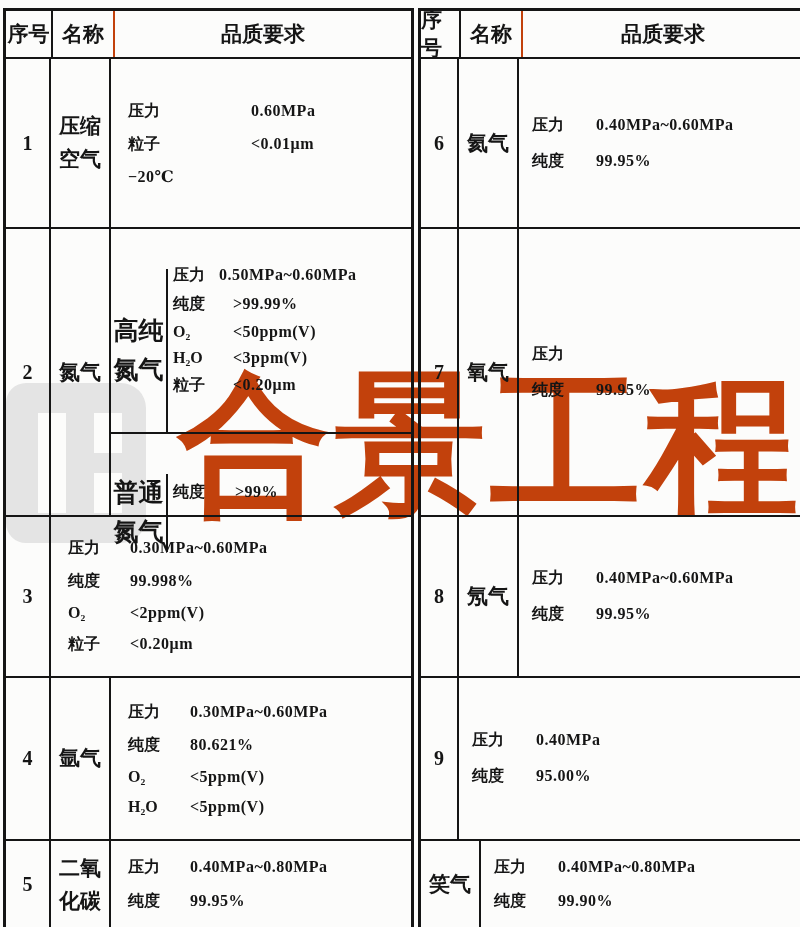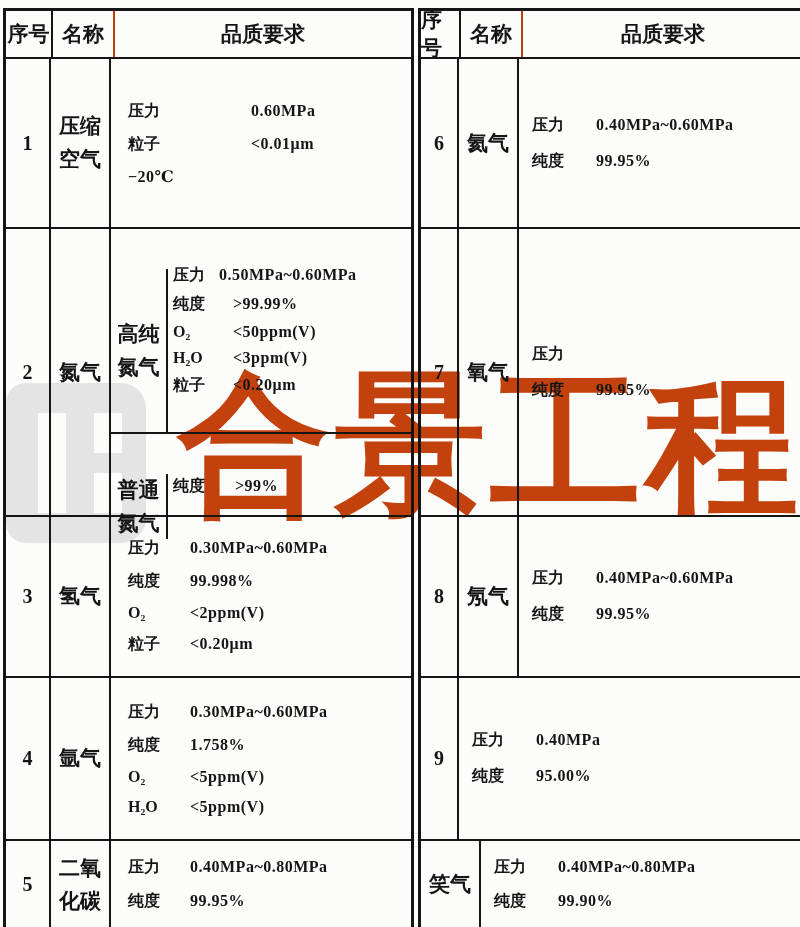--- a/index.html
+++ b/index.html
@@ -55,21 +55,21 @@
   .r-e{height:87px;}  .r-e .c-sp{gap:13px;}
   .tbl-right .r-a .c-sp,.tbl-right .r-b .c-sp,.tbl-right .r-c .c-sp,
   .tbl-right .r-d .c-sp{gap:15px;}
   
   .c-sub{flex:1;display:flex;flex-direction:column;padding-left:0;}
   .subrow{flex:1;display:flex;}
   .subrow + .subrow{border-top:2px solid #151515;}
   .sub1{height:203px;flex:none;}
   .sub2{flex:1;}
   .s-nm{width:55px;border-right:2px solid #151515;display:flex;align-items:center;justify-content:center;
-        font-size:21px;font-weight:bold;text-align:center;white-space:pre-line;line-height:1.55;margin-top:40px;}
+        font-size:25px;font-weight:bold;text-align:center;white-space:pre-line;line-height:1.55;margin-top:40px;}
   .s-sp{flex:1;display:flex;flex-direction:column;justify-content:center;padding-left:5px;box-sizing:border-box;}
   .sub1 .s-sp{gap:8px;}
   .sub1 .spec .lab{min-width:60px;}
   .sub1 .spec:first-child .lab{min-width:46px;}
 </style>
 </head>
 <body>
 
 <div class="watermark">
   <div class="wm-logo">
@@ -147,21 +147,20 @@
                 <span class="lab">纯度</span>
                 <span class="val">&gt;99%</span>
               </div>
           </div>
         </div>
       </div>
     </div>
 
     <div class="row r-c">
       <div class="cell c-no">3</div>
-      <div class="cell c-nm">氢气</div>
       <div class="cell c-sp">
         <div class="spec">
             <span class="lab">压力</span>
             <span class="val">0.30MPa~0.60MPa</span>
           </div>
         <div class="spec">
             <span class="lab">纯度</span>
             <span class="val">99.998%</span>
           </div>
         <div class="spec">
@@ -178,21 +177,21 @@
     <div class="row r-d">
       <div class="cell c-no">4</div>
       <div class="cell c-nm">氩气</div>
       <div class="cell c-sp">
         <div class="spec">
             <span class="lab">压力</span>
             <span class="val">0.30MPa~0.60MPa</span>
           </div>
         <div class="spec">
             <span class="lab">纯度</span>
-            <span class="val">1.758%</span>
+            <span class="val">80.621%</span>
           </div>
         <div class="spec">
             <span class="lab">O₂</span>
             <span class="val">&lt;5ppm(V)</span>
           </div>
         <div class="spec">
             <span class="lab">H₂O</span>
             <span class="val">&lt;5ppm(V)</span>
           </div>
       </div>

